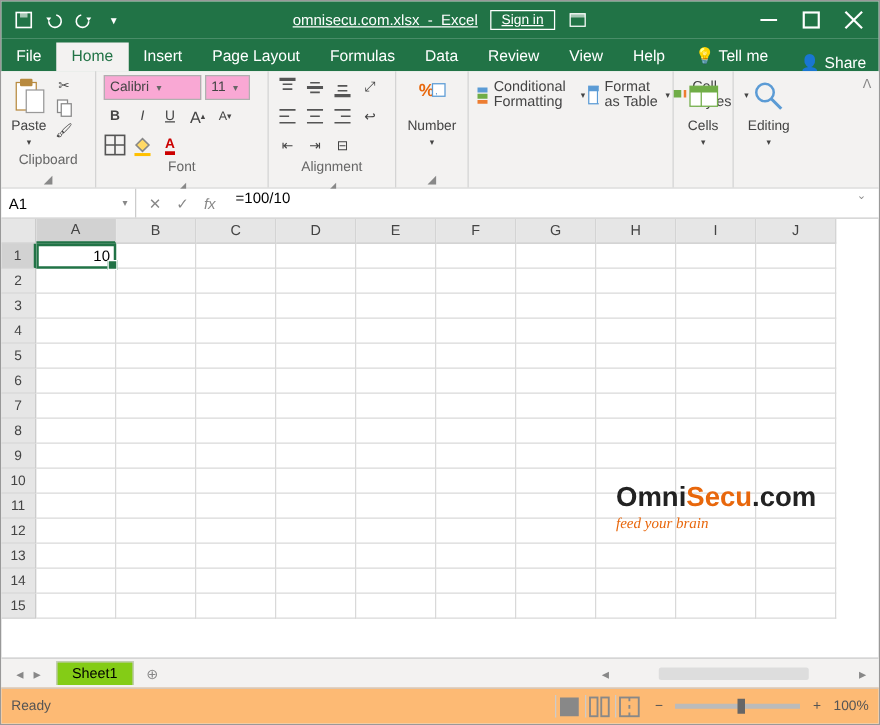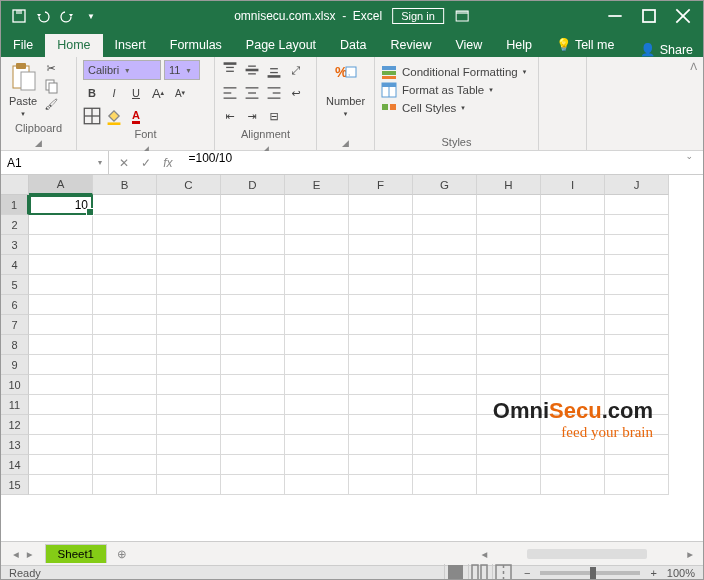--- a/index.html
+++ b/index.html
@@ -1,38 +1,38 @@
 <!DOCTYPE html>
 <html><head>
 <meta charset="utf-8">
 <style>
 * { box-sizing: border-box; margin: 0; padding: 0; font-family: 'Segoe UI', Tahoma, sans-serif; }
 body { background: #fff; width: 704px; height: 580px; overflow: hidden; display: flex; flex-direction: column; border: 1px solid #999; }
 .titlebar { background: #217346; height: 30px; display: flex; align-items: center; color: #fff; font-size: 12px; position: relative; }
 .qat { display: flex; align-items: center; gap: 8px; padding: 0 10px; }
 .qat-icon, .win-btn { width: 16px; height: 16px; display: flex; align-items: center; justify-content: center; cursor: pointer; }
-.titlebar-center { position: absolute; left: 50%; transform: translateX(-50%); display: flex; align-items: center; gap: 10px; font-size: 12px; }
+.titlebar-center { position: absolute; left: 50%; transform: translateX(-50%); display: flex; align-items: center; gap: 10px; font-size: 12px; text-decoration: underline; }
 .signin-btn { border: 1px solid #fff; padding: 1px 8px; font-size: 11px; background: transparent; color: #fff; cursor: pointer; }
 .win-controls { display: flex; gap: 18px; padding: 0 12px; margin-left: auto; }
 .tabs { background: #217346; display: flex; height: 26px; font-size: 12.5px; color: #fff; align-items: flex-end; }
 .tab { padding: 4px 12px 5px; cursor: pointer; }
 .tab.active { background: #f3f2f1; color: #217346; }
 .tab.file { color: #fff; }
 .tabs-right { margin-left: auto; display: flex; align-items: center; padding-right: 10px; gap: 6px; }
 .ribbon { background: #f3f2f1; border-bottom: 1px solid #d4d4d4; height: 94px; display: flex; font-size: 11px; color: #444; }
 .group { border-right: 1px solid #d4d4d4; padding: 3px 6px 2px; display: flex; flex-direction: column; justify-content: space-between; }
 .group-label { text-align: center; font-size: 11px; color: #666; padding-top: 2px; display: flex; align-items: center; justify-content: center; gap: 4px; flex-direction: column; }
 .dlaunch { font-size: 9px; color: #888; }
 .group-content { display: flex; align-items: flex-start; gap: 4px; flex: 1; }
 .vstack { display: flex; flex-direction: column; gap: 2px; }
 .big-btn { display: flex; flex-direction: column; align-items: center; gap: 3px; cursor: pointer; padding: 2px; }
 .big-btn svg, .big-btn .icon-box { width: 28px; height: 30px; }
 .small-ic { width: 16px; height: 16px; display: flex; align-items: center; justify-content: center; cursor: pointer; }
 .font-sel { display: flex; gap: 3px; }
-.sel-box { border: 1px solid #b0b0b0; background: #c4b5fd; height: 20px; display: flex; align-items: center; padding: 0 4px; font-size: 11px; cursor: pointer; }
+.sel-box { border: 1px solid #b0b0b0; background: #f9a8d4; height: 20px; display: flex; align-items: center; padding: 0 4px; font-size: 11px; cursor: pointer; }
 .sel-box .caret { font-size: 8px; margin-left: 6px; color: #666; }
 .btn-row { display: flex; gap: 4px; padding: 1px 0; }
 .row-btn { width: 18px; height: 18px; display: flex; align-items: center; justify-content: center; cursor: pointer; font-size: 11px; }
 .namebox-bar { display: flex; border-bottom: 1px solid #ccc; height: 24px; background: #fff; }
 .namebox { width: 108px; border-right: 1px solid #ccc; display: flex; align-items: center; padding: 0 6px; font-size: 12px; }
 .namebox .caret { font-size: 8px; color: #888; margin-left: auto; }
 .fx-btns { display: flex; align-items: center; gap: 12px; padding: 0 10px; color: #888; font-size: 12px; }
 .fx-lab { font-style: italic; }
 .formula-area { flex: 1; display: flex; align-items: flex-start; padding: 0 6px; font-size: 12px; }
 .formula-area .expand { margin-left: auto; font-size: 9px; color: #888; padding-right: 4px; }
@@ -45,34 +45,34 @@
 .colh { width: 64px; height: 20px; display: flex; align-items: center; justify-content: center; font-size: 11.5px; color: #444; background: #e6e6e6; border-right: 1px solid #d4d4d4; border-bottom: 1px solid #ccc; }
 .colh.sel { background: #d2d2d2; border-bottom: 2px solid #217346; }
 .rowh.sel { background: #d2d2d2; border-right: 2px solid #217346; }
 .data-row { display: flex; }
 .cell { width: 64px; height: 20px; border-right: 1px solid #d9d9d9; border-bottom: 1px solid #d9d9d9; font-size: 12px; padding: 0 3px; display: flex; align-items: center; justify-content: flex-end; }
 .cell.sel { border: 2px solid #217346; position: relative; }
 .cell.sel::after { content: ''; position: absolute; right: -3px; bottom: -3px; width: 6px; height: 6px; background: #217346; border: 1px solid #fff; }
 .wm { position: absolute; right: 50px; bottom: 100px; font-size: 22px; font-family: Georgia, serif; pointer-events: none; }
 .wm .omni { font-weight: bold; color: #222; }
 .wm .secu { font-weight: bold; color: #e8670c; }
-.wm .tag { font-family: 'Comic Sans MS', cursive; color: #e8670c; font-size: 15px; text-align: right; }
+.wm .tag { font-family: 'Comic Sans MS', cursive; color: #e8670c; font-size: 12px; text-align: left; font-style: italic; }
 .sheet-tabs { height: 24px; border-top: 1px solid #ccc; display: flex; align-items: center; background: #f3f2f1; font-size: 11.5px; }
 .sheet-nav { display: flex; gap: 8px; padding: 0 12px; color: #888; }
 .sheet-tab { background: #84cc16; border: 1px solid #ccc; border-bottom: none; padding: 3px 12px; cursor: pointer; }
 .add-sheet { padding: 0 10px; color: #888; cursor: pointer; }
 .sheet-scroll { margin-left: auto; display: flex; align-items: center; gap: 40px; padding-right: 10px; color: #888; }
 .sheet-scroll .thumb { width: 120px; height: 10px; background: #ddd; border-radius: 2px; }
-.statusbar { height: 14px; background: #e5e5e5; border-top: 1px solid #ccc; display: flex; align-items: center; font-size: 11px; color: #555; padding: 0 8px; }
+.statusbar { height: 29px; background: #fdba74; border-top: 1px solid #ccc; display: flex; align-items: center; font-size: 11px; color: #555; padding: 0 8px; }
 .status-right { margin-left: auto; display: flex; align-items: center; gap: 10px; }
 .view-btns { display: flex; gap: 2px; }
 .view-btn { width: 22px; height: 18px; display: flex; align-items: center; justify-content: center; border-left: 1px solid #ccc; cursor: pointer; }
 .zoom-slider { width: 100px; height: 4px; background: #bbb; position: relative; }
 .zoom-slider::before { content: ''; position: absolute; left: 50%; top: -4px; width: 6px; height: 12px; background: #666; }
-.styles-list { display: flex; flex-direction: column; gap: 2px; font-size: 11.5px; }
+.styles-list { display: flex; flex-direction: row; gap: 2px; font-size: 11.5px; }
 .styles-list .it { display: flex; align-items: center; gap: 5px; cursor: pointer; }
 </style>
 </head>
 <body>
 
 <div class="titlebar">
   <div class="qat">
     <span class="qat-icon">
         <svg viewBox="0 0 16 16">
           <rect x="2" y="2" width="12" height="12" fill="none" stroke="#fff" stroke-width="1.3"></rect>
@@ -120,22 +120,22 @@
           <line x1="11" y1="1" x2="1" y2="11" stroke="#fff" stroke-width="1.3"></line>
         </svg>
       </span>
   </div>
 </div>
 
 <div class="tabs">
   <div class="tab file">File</div>
   <div class="tab active">Home</div>
   <div class="tab">Insert</div>
+  <div class="tab">Page Layout</div>
   <div class="tab">Formulas</div>
-  <div class="tab">Page Layout</div>
   <div class="tab">Data</div>
   <div class="tab">Review</div>
   <div class="tab">View</div>
   <div class="tab">Help</div>
   <div class="tab"><span>💡</span> <span>Tell me</span></div>
   <div class="tabs-right">
     <span>👤 <span>Share</span></span>
   </div>
 </div>
 
@@ -314,30 +314,48 @@
         </div>
       <div class="it">
           <svg width="16" height="16">
             <rect x="1" y="4" width="6" height="6" fill="#70ad47"></rect>
             <rect x="9" y="4" width="6" height="6" fill="#ed7d31"></rect>
           </svg>
           <span>Cell Styles</span>
           <span style="font-size:7px">▾</span>
         </div>
     </div>
-    <div class="group-label">
-        <span>Styles</span>
-      </div>
   </div>
 
   <div class="group" style="width:48px">
+    <div class="group-content" style="justify-content:center">
+      <div class="big-btn">
+        <svg viewBox="0 0 28 28">
+            <rect x="3" y="6" width="22" height="16" fill="#fff" stroke="#70ad47"></rect>
+            <rect x="3" y="6" width="22" height="5" fill="#70ad47"></rect>
+            <line x1="12" y1="6" x2="12" y2="22" stroke="#70ad47"></line>
+          </svg>
+        <span>Cells</span>
+        <span style="font-size:7px">▾</span>
+      </div>
+    </div>
     <div class="group-label"></div>
   </div>
 
   <div class="group" style="width:56px;border-right:none">
+    <div class="group-content" style="justify-content:center">
+      <div class="big-btn">
+        <svg viewBox="0 0 28 28">
+            <circle cx="11" cy="11" r="7" fill="none" stroke="#5b9bd5" stroke-width="2"></circle>
+            <line x1="16" y1="16" x2="24" y2="24" stroke="#5b9bd5" stroke-width="2.5"></line>
+          </svg>
+        <span>Editing</span>
+        <span style="font-size:7px">▾</span>
+      </div>
+    </div>
     <div class="group-label"></div>
   </div>
   <div style="margin-left:auto;padding:4px 6px;color:#888;font-size:10px;cursor:pointer">ᐱ</div>
 </div>
 
 <div class="namebox-bar">
   <div class="namebox">
       <span>A1</span>
       <span class="caret">▾</span>
     </div>

